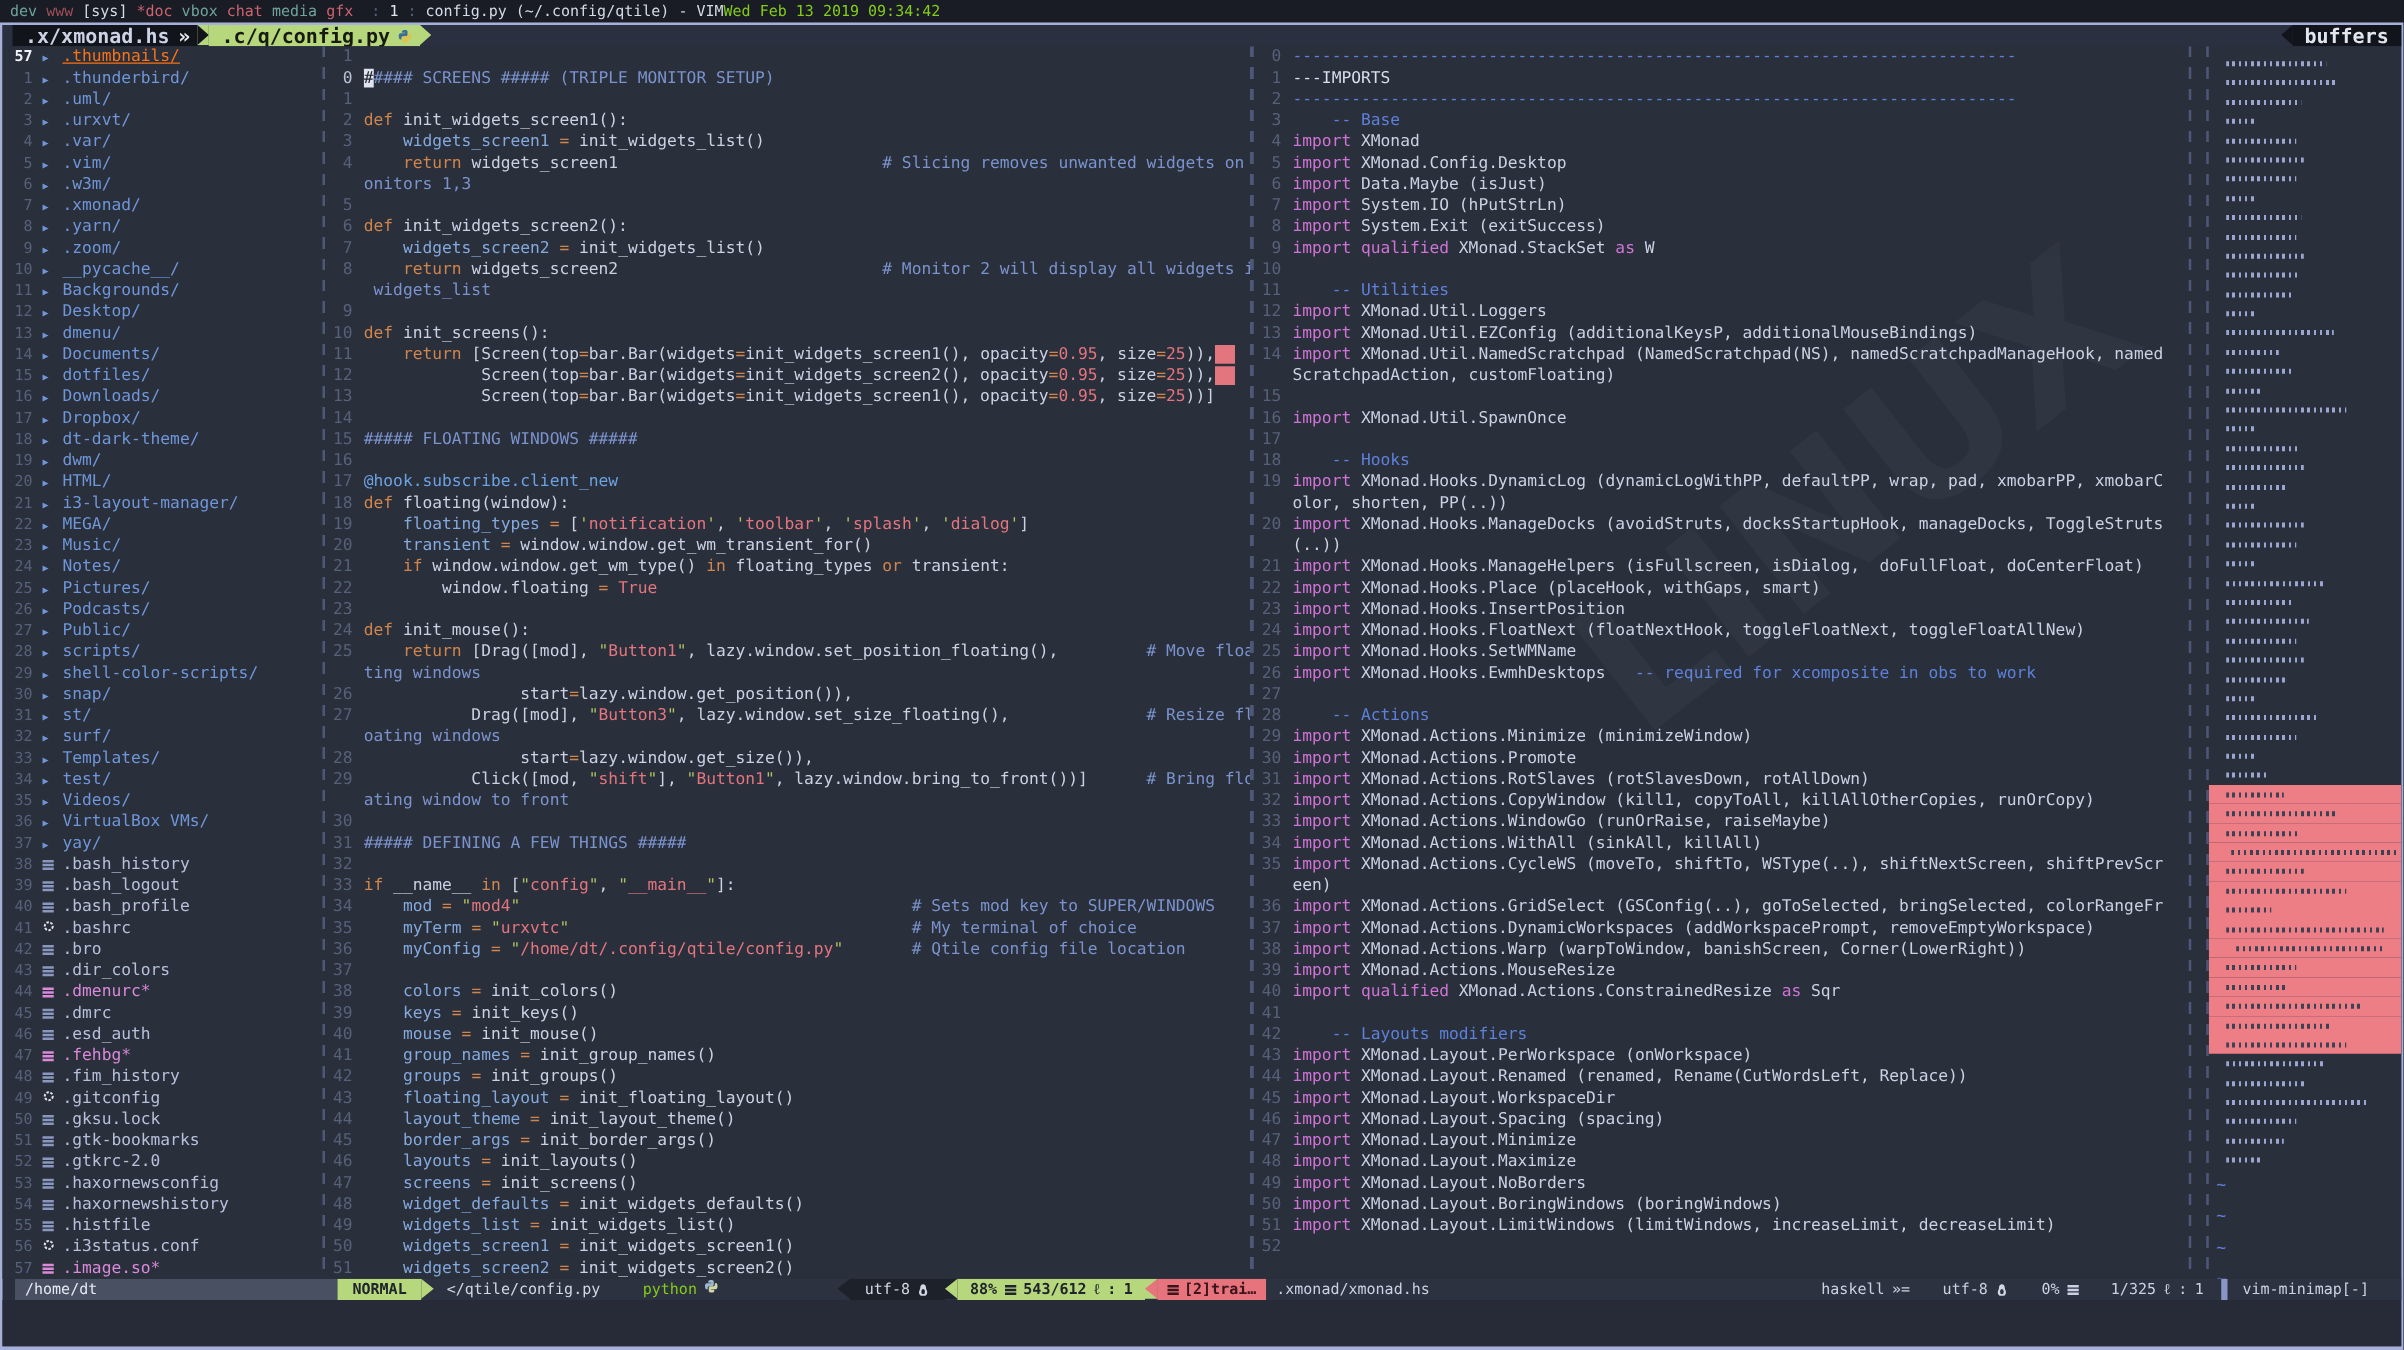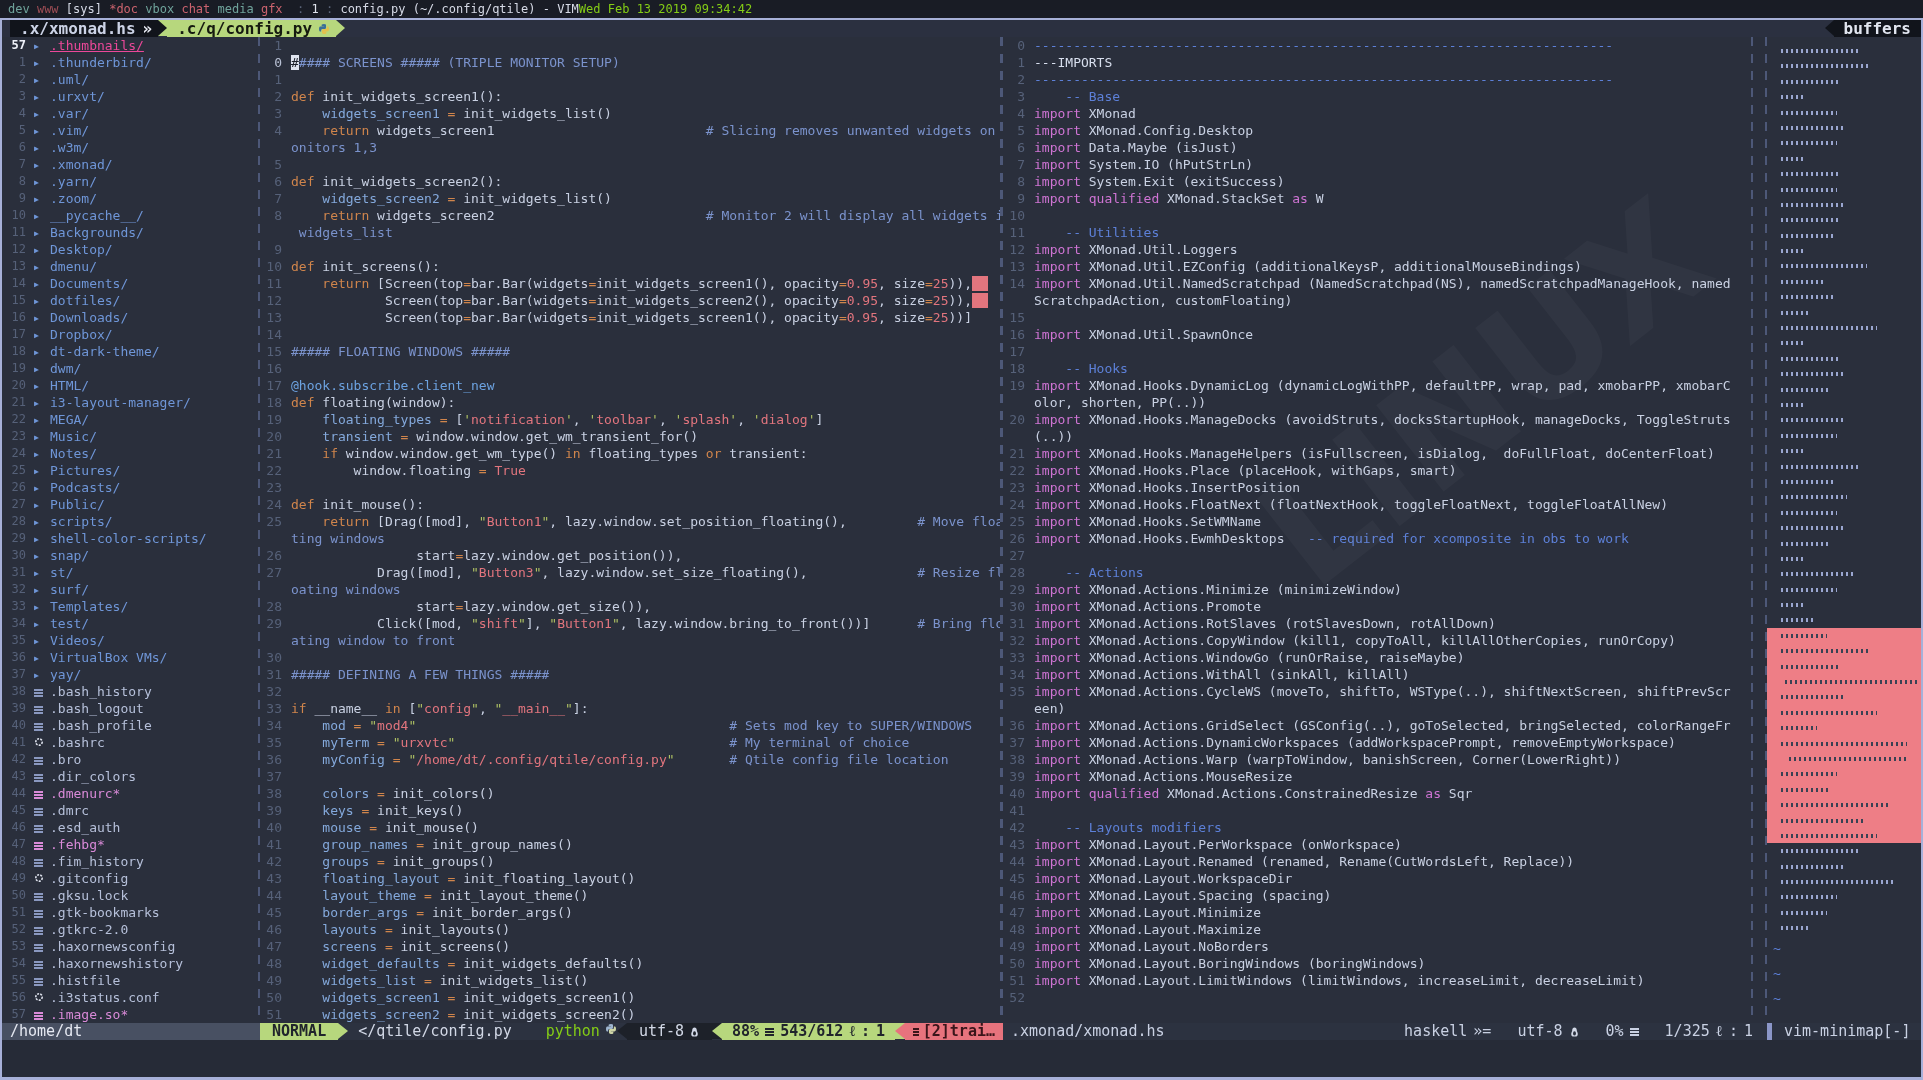--- a/index.html
+++ b/index.html
@@ -62,30 +62,30 @@
 .trow{display:flex;height:17px;line-height:17px;white-space:pre;align-items:center;}
 .trow .ln{flex:none;width:24px;text-align:right;color:var(--ln);margin-right:8px;font-size:12px;}
 .trow .ticon{flex:none;width:16px;text-align:left;}
 .dir-arrow{color:#6f96d8;font-size:8px;}
 .tlabel-dir{color:#6f96d8;}
 .tlabel-file{color:#b6c0da;}
 .tlabel-exec{color:#d98ad8;}
 .ticon-file{color:#8a98c0;}
 .ticon-exec{color:#d98ad8;}
 .trow.cursor .ln{color:#eef1f8;font-weight:bold;}
-.trow.cursor .tlabel-dir{color:#ec4899;text-decoration:underline;}
+.trow.cursor .tlabel-dir{color:#f97316;text-decoration:underline;}
 .ibars{display:inline-block;width:9px;height:2px;background:currentColor;
   box-shadow:0 -3px 0 currentColor,0 3px 0 currentColor;vertical-align:2px;}
 
 .mrow{height:15.4px;background-image:repeating-linear-gradient(90deg,var(--dc) 0 2px,transparent 2px 5px);
   background-size:var(--w) 4px;background-position:var(--x) 6px;background-repeat:no-repeat;--dc:var(--dot);}
 .mrow.hl{--dc:var(--hldot);background-color:var(--hl);}
 .mtilde{height:25px;line-height:25px;color:#5d80d8;padding-left:6px;font-size:13px;}
 
-.statusbar{height:17px;display:flex;font-size:15px;line-height:17px;background:var(--st-bg);white-space:pre;}
+.statusbar{height:17px;display:flex;font-size:12px;line-height:17px;background:var(--st-bg);white-space:pre;margin-left:10px;}
 .st-tree{flex:none;width:258px;background:var(--tree-st);color:#e6e9f2;padding:0 8px;}
 .st-config{flex:none;width:743px;display:flex;align-items:stretch;background:var(--st-bg);}
 .st-xmonad{flex:none;width:764px;display:flex;align-items:center;background:var(--st-bg);color:#c9d1e3;}
 .st-minimap{flex:1;display:flex;align-items:stretch;background:var(--st-bg);color:#c9d1e3;}
 .st-mode{background:var(--green);color:#20242c;font-weight:bold;padding:0 12px;}
 .sarr{flex:none;width:0;height:0;border-top:8.5px solid transparent;border-bottom:8.5px solid transparent;}
 .sa-mode{border-left:10px solid var(--green);background:var(--st-bg);}
 .sa-dark{border-right:10px solid var(--st-dark);background:var(--st-bg);}
 .sa-green{border-right:10px solid var(--green);background:var(--st-dark);}
 .sa-red{border-right:10px solid var(--red);background:var(--green);}

